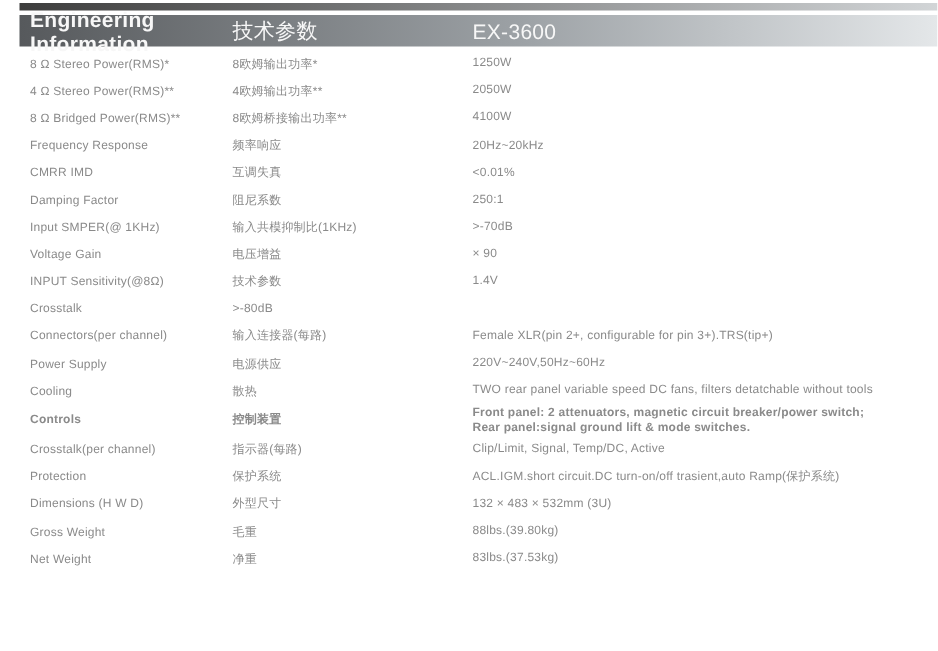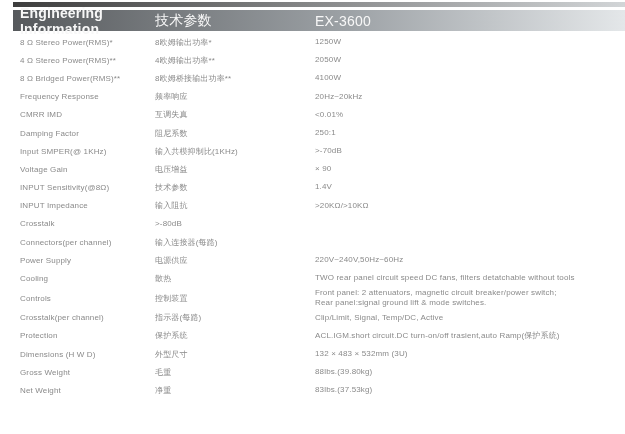--- a/index.html
+++ b/index.html
@@ -31,21 +31,21 @@
   .header .c2{width:160px;}
   .header .c3{flex:1;}
   .rows{margin-top:2px;}
   .row{
     display:flex;align-items:center;height:18.2px;
     color:var(--row-text);font-size:8px;letter-spacing:.15px;
   }
   .row .c1{width:135px;padding-left:20px;flex:none;}
   .row .c2{width:160px;flex:none;}
   .row .c3{flex:1;white-space:pre-line;line-height:10.2px;padding-right:4px;}
-  .row.tall{height:21px;}
+  .row.tall{height:21px;font-weight:bold;}
 </style>
 </head>
 <body>
 
 <div class="page">
   <div class="top-strip"></div>
 
   <div class="header">
     <span class="c1">Engineering Information</span>
     <span class="c2">技术参数</span>
@@ -101,47 +101,43 @@
     <span class="c2">电压增益</span>
     <span class="c3">× 90</span>
   </div>
 
   <div class="row">
     <span class="c1">INPUT Sensitivity(@8Ω)</span>
     <span class="c2">技术参数</span>
     <span class="c3">1.4V</span>
   </div>
 
-  <div class="row">
-    <span class="c1">INPUT Impedance</span>
-    <span class="c2">输入阻抗</span>
-    <span class="c3">&gt;20KΩ/&gt;10KΩ</span>
-  </div>
 
 
   <div class="row">
     <span class="c1">Crosstalk</span>
     <span class="c3">&gt;-80dB</span>
   </div>
 
   <div class="row">
     <span class="c1">Connectors(per channel)</span>
     <span class="c2">输入连接器(每路)</span>
+    <span class="c3">Female XLR(pin 2+, configurable for pin 3+).TRS(tip+)</span>
   </div>
 
   <div class="row">
     <span class="c1">Power Supply</span>
     <span class="c2">电源供应</span>
     <span class="c3">220V~240V,50Hz~60Hz</span>
   </div>
 
   <div class="row">
     <span class="c1">Cooling</span>
     <span class="c2">散热</span>
-    <span class="c3">TWO rear panel circuit speed DC fans, filters detatchable without tools</span>
+    <span class="c3">TWO rear panel variable speed DC fans, filters detatchable without tools</span>
   </div>
 
   <div class="row tall">
     <span class="c1">Controls</span>
     <span class="c2">控制装置</span>
     <span class="c3">Front panel: 2 attenuators, magnetic circuit breaker/power switch;
 Rear panel:signal ground lift &amp; mode switches.</span>
   </div>
 
   <div class="row">

